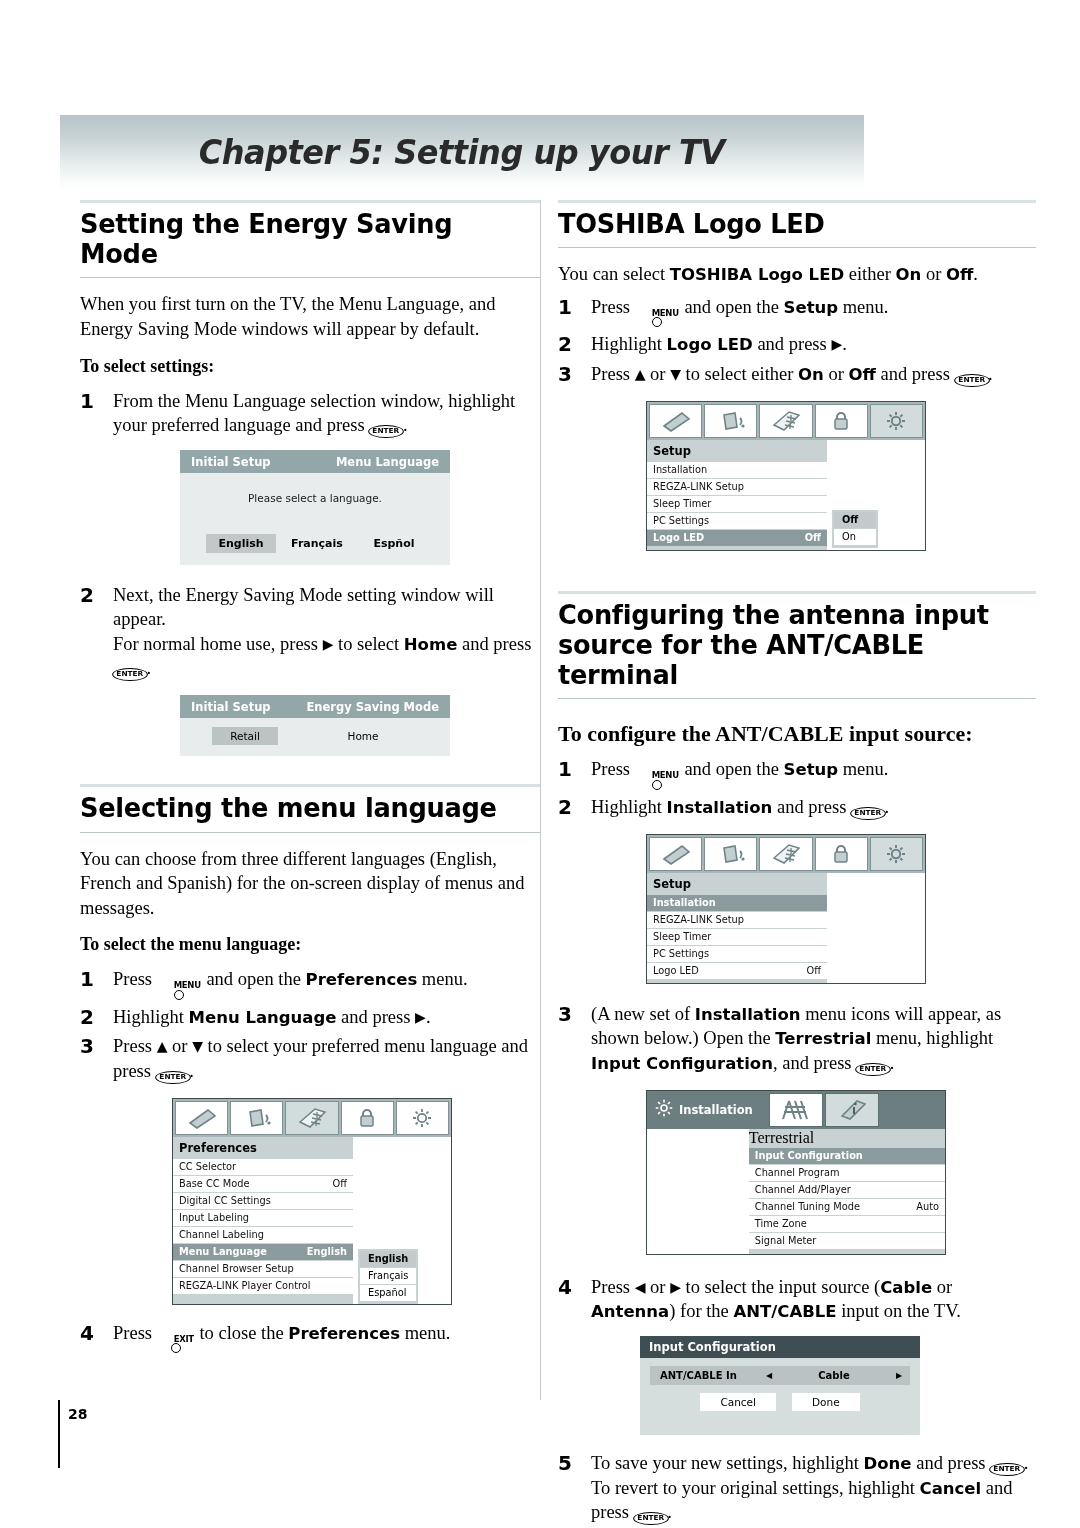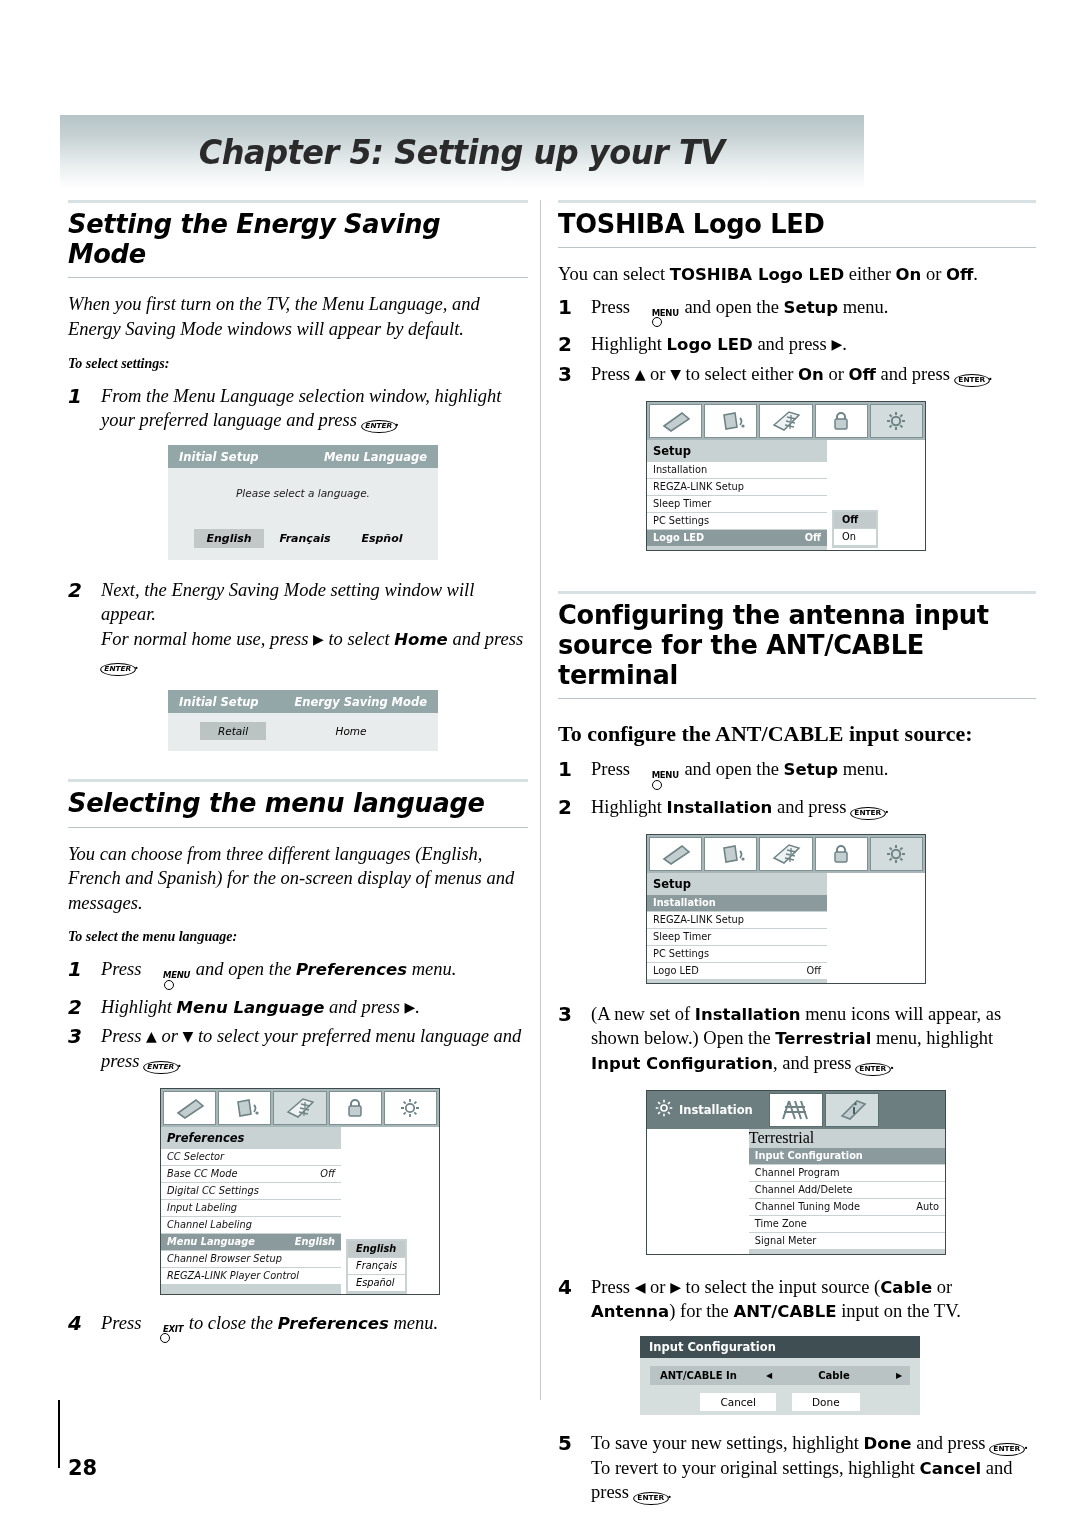--- a/index.html
+++ b/index.html
@@ -24,21 +24,21 @@
     font-family:"DejaVu Sans", sans-serif;
     font-weight:bold; font-style:italic;
     font-size:34px; letter-spacing:-0.5px;
     color:#2a2a2a;
     white-space:nowrap;
     transform:scaleX(0.94);
   }
 
   
   .col { position:absolute; top:200px; }
-  .col-left  { left:68px;  width:460px;font-style:italic; }
+  .col-left  { left:80px;  width:460px; }
   .col-right { left:558px; width:478px; }
 
   .divider-v {
     position:absolute; left:540px; top:200px; width:1px; height:1200px;
     background:#c9c9c9;
   }
 
   
   .h1-wrap { margin-bottom:14px; }
   .rule-top { height:3px; background:#d7e1e3; margin-bottom:6px; }
@@ -54,21 +54,21 @@
     transform-origin:left;
   }
   h1.sect.two-line { font-size:27px; }
 
   
   p.body {
     font-size:18.5px; line-height:1.33; margin:0 0 14px 0;
   }
   .subhead {
     font-family:"Liberation Serif", serif;
-    font-weight:bold; font-size:14px;
+    font-weight:bold; font-size:18px;
     margin:14px 0 12px 0;
   }
   .subhead-sans {
     font-family:"Liberation Serif", serif;
     font-weight:bold; font-size:22px;
     margin:10px 0 10px 0;
   }
   .b { font-family:"DejaVu Sans", sans-serif; font-weight:bold; font-size:16.5px; }
 
   ol.steps { list-style:none; margin:0; padding:0; }
@@ -195,38 +195,38 @@
   .inst-spacer { width:110px; }
   .inst-list { width:212px; background:#c9d2d3; padding:0 0 5px 0; }
 
   
   .inputcfg { width:280px; background:#d6dddd; }
   .inputcfg .bar {
     background:#3e4e52; color:#fff; height:22px;
     display:flex; align-items:center; padding:0 9px;
     font-family:"DejaVu Sans", sans-serif; font-weight:bold; font-size:11.5px;
   }
-  .inputcfg .inner { padding:8px 10px 4px 10px; }
+  .inputcfg .inner { padding:8px 10px 24px 10px; }
   .cfg-row {
     background:#b9c3c4; height:19px; display:flex; align-items:center;
     font-family:"DejaVu Sans", sans-serif; font-weight:bold; font-size:10px;
   }
   .cfg-row .name { width:108px; padding-left:10px; }
   .cfg-row .lt, .cfg-row .rt { width:22px; text-align:center; font-size:8px; }
   .cfg-row .value { flex:1; text-align:center; }
   .cfg-btns { display:flex; gap:16px; justify-content:center; margin-top:8px; }
   .cfg-btn {
     background:#fff; font-family:"DejaVu Sans", sans-serif; font-size:10.5px;
     padding:3px 20px;
   }
 
   
   .pagenum {
-    position:absolute; left:68px; top:1456px;
-    font-family:"DejaVu Sans", sans-serif; font-weight:bold; font-size:21px;
+    position:absolute; left:68px; top:1406px;
+    font-family:"DejaVu Sans", sans-serif; font-weight:bold; font-size:14px;
   }
   .pagebar {
     position:absolute; left:58px; top:1400px; width:2px; height:68px; background:#000;
   }
 </style>
 </head>
 <body>
 
 <div class="page">
 
@@ -639,21 +639,21 @@
             <div class="mtitle">Terrestrial</div>
             <div class="mrow sel">
                 <span>Input Configuration</span>
                 <span class="val"></span>
               </div>
             <div class="mrow">
                 <span>Channel Program</span>
                 <span class="val"></span>
               </div>
             <div class="mrow">
-                <span>Channel Add/Delete</span>
+                <span>Channel Add/Player</span>
                 <span class="val"></span>
               </div>
             <div class="mrow">
                 <span>Channel Tuning Mode</span>
                 <span class="val">Auto</span>
               </div>
             <div class="mrow">
                 <span>Time Zone</span>
                 <span class="val"></span>
               </div>

